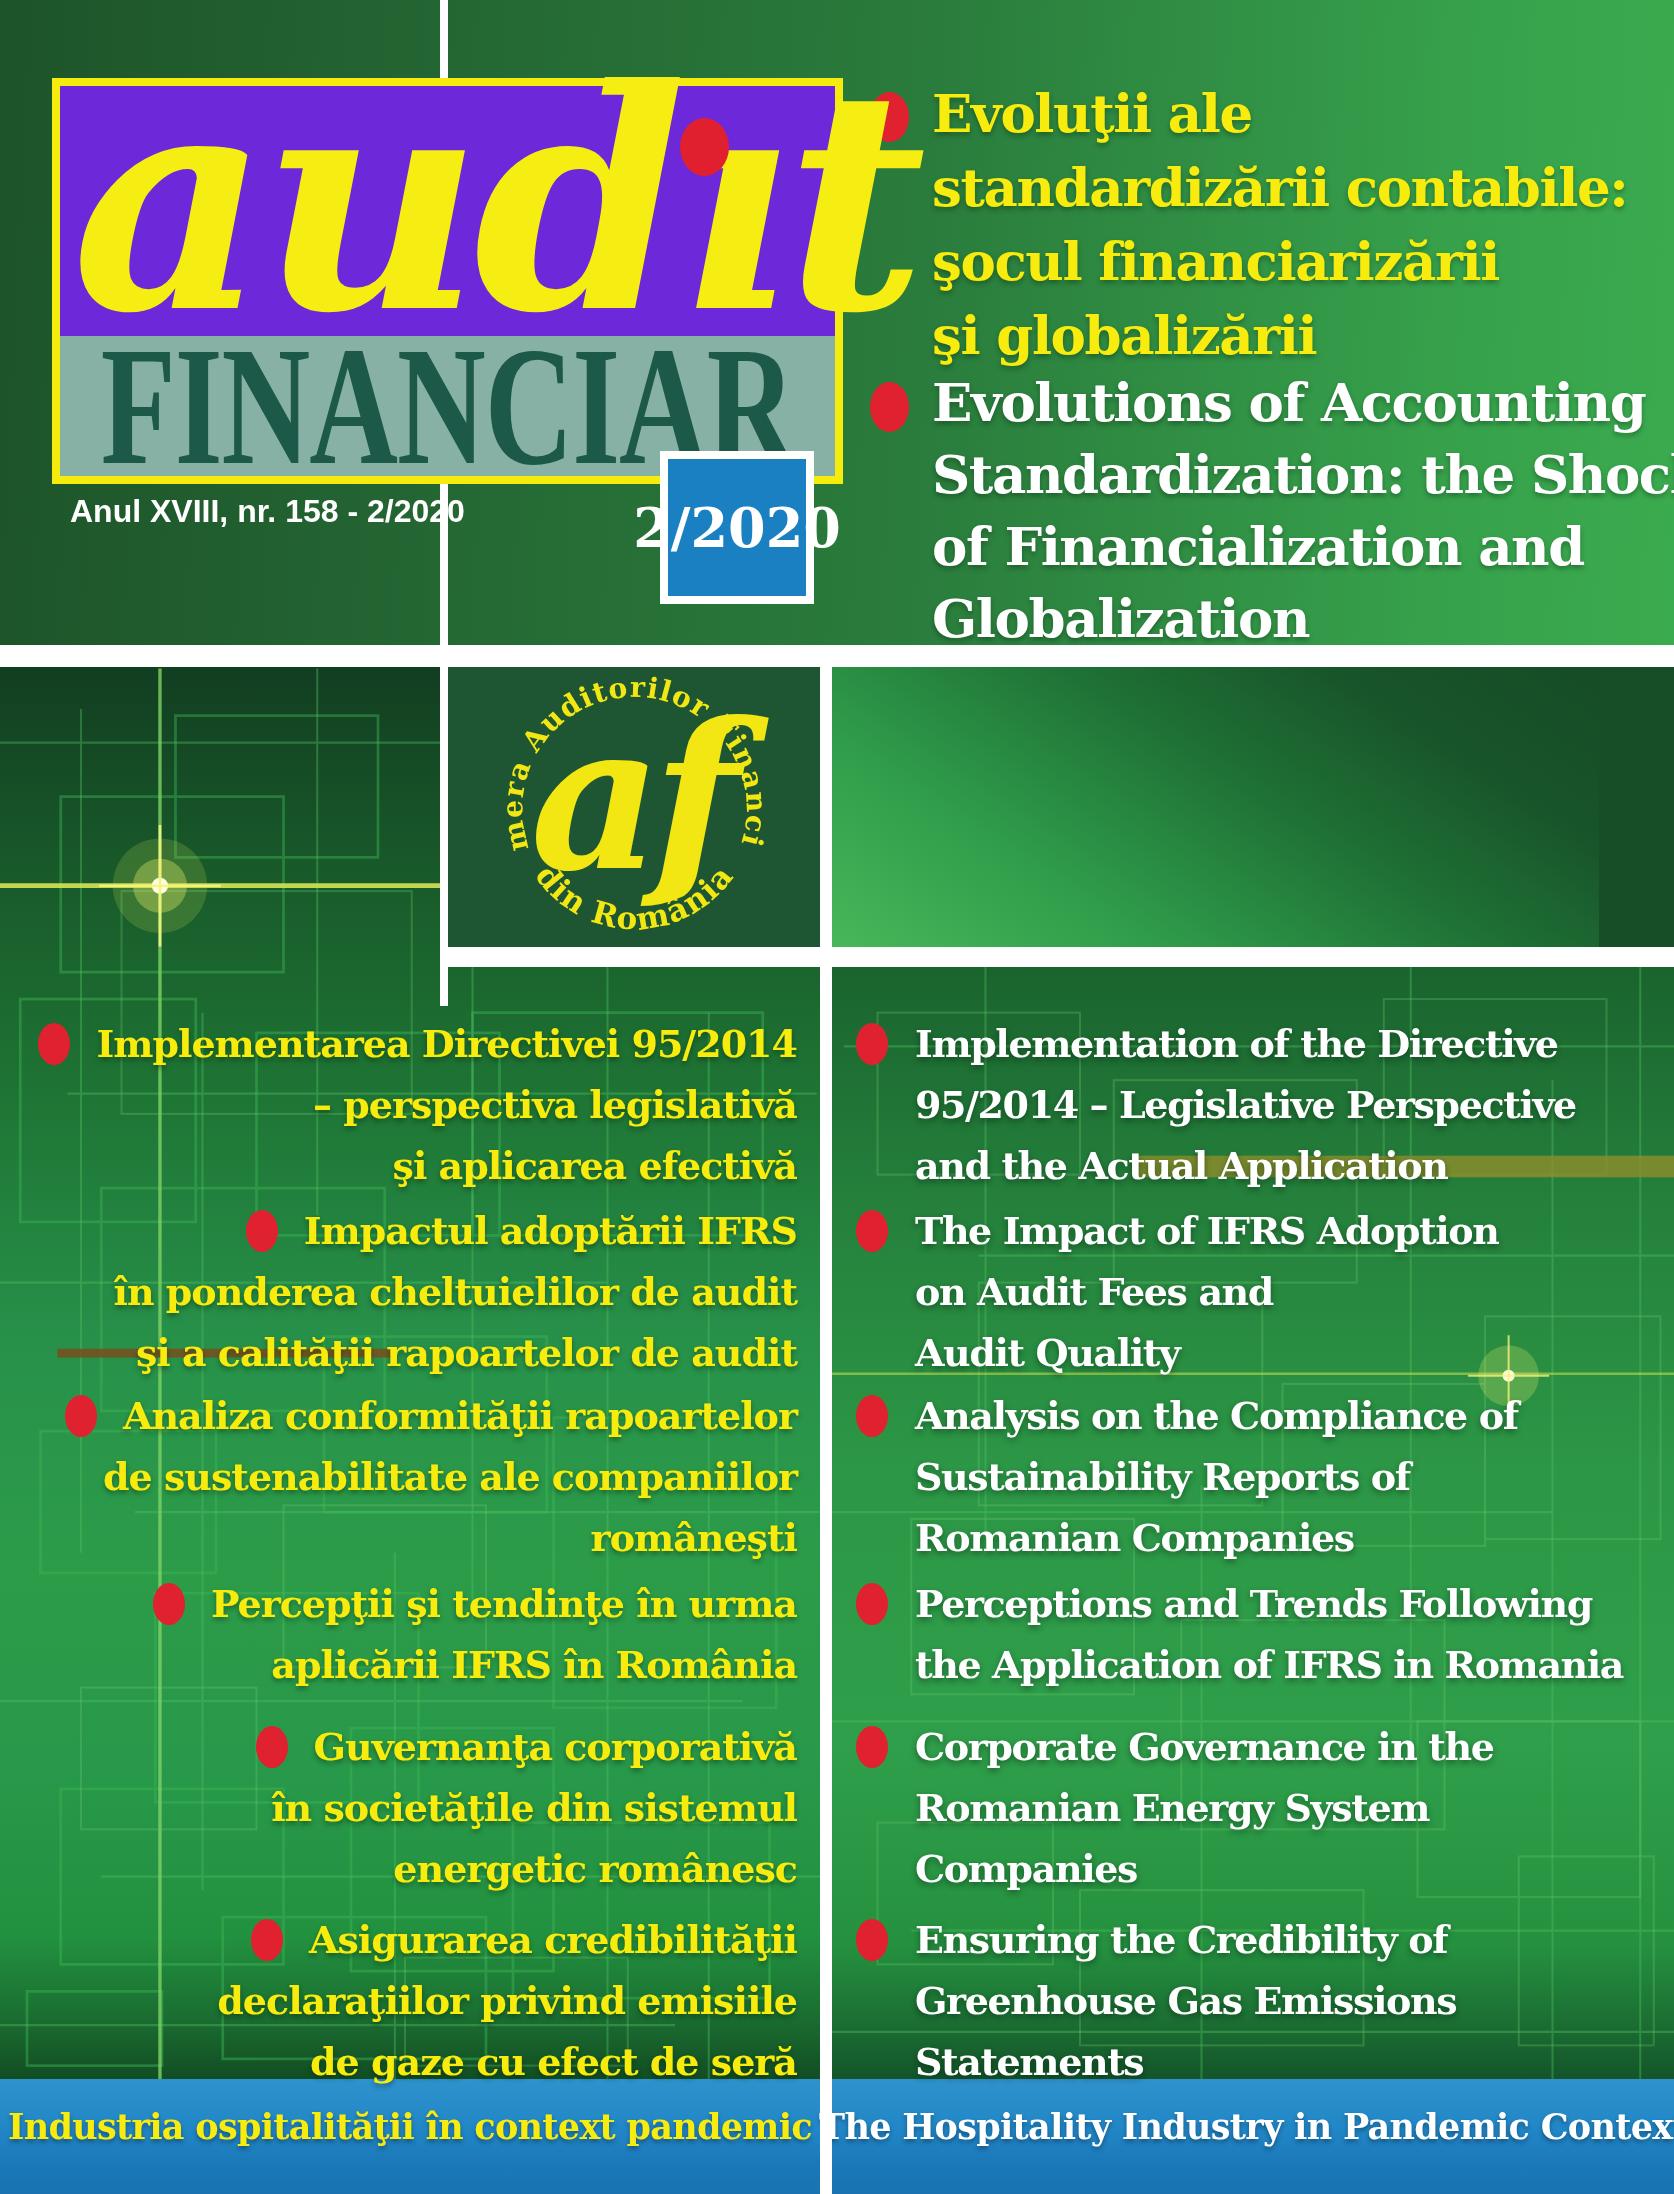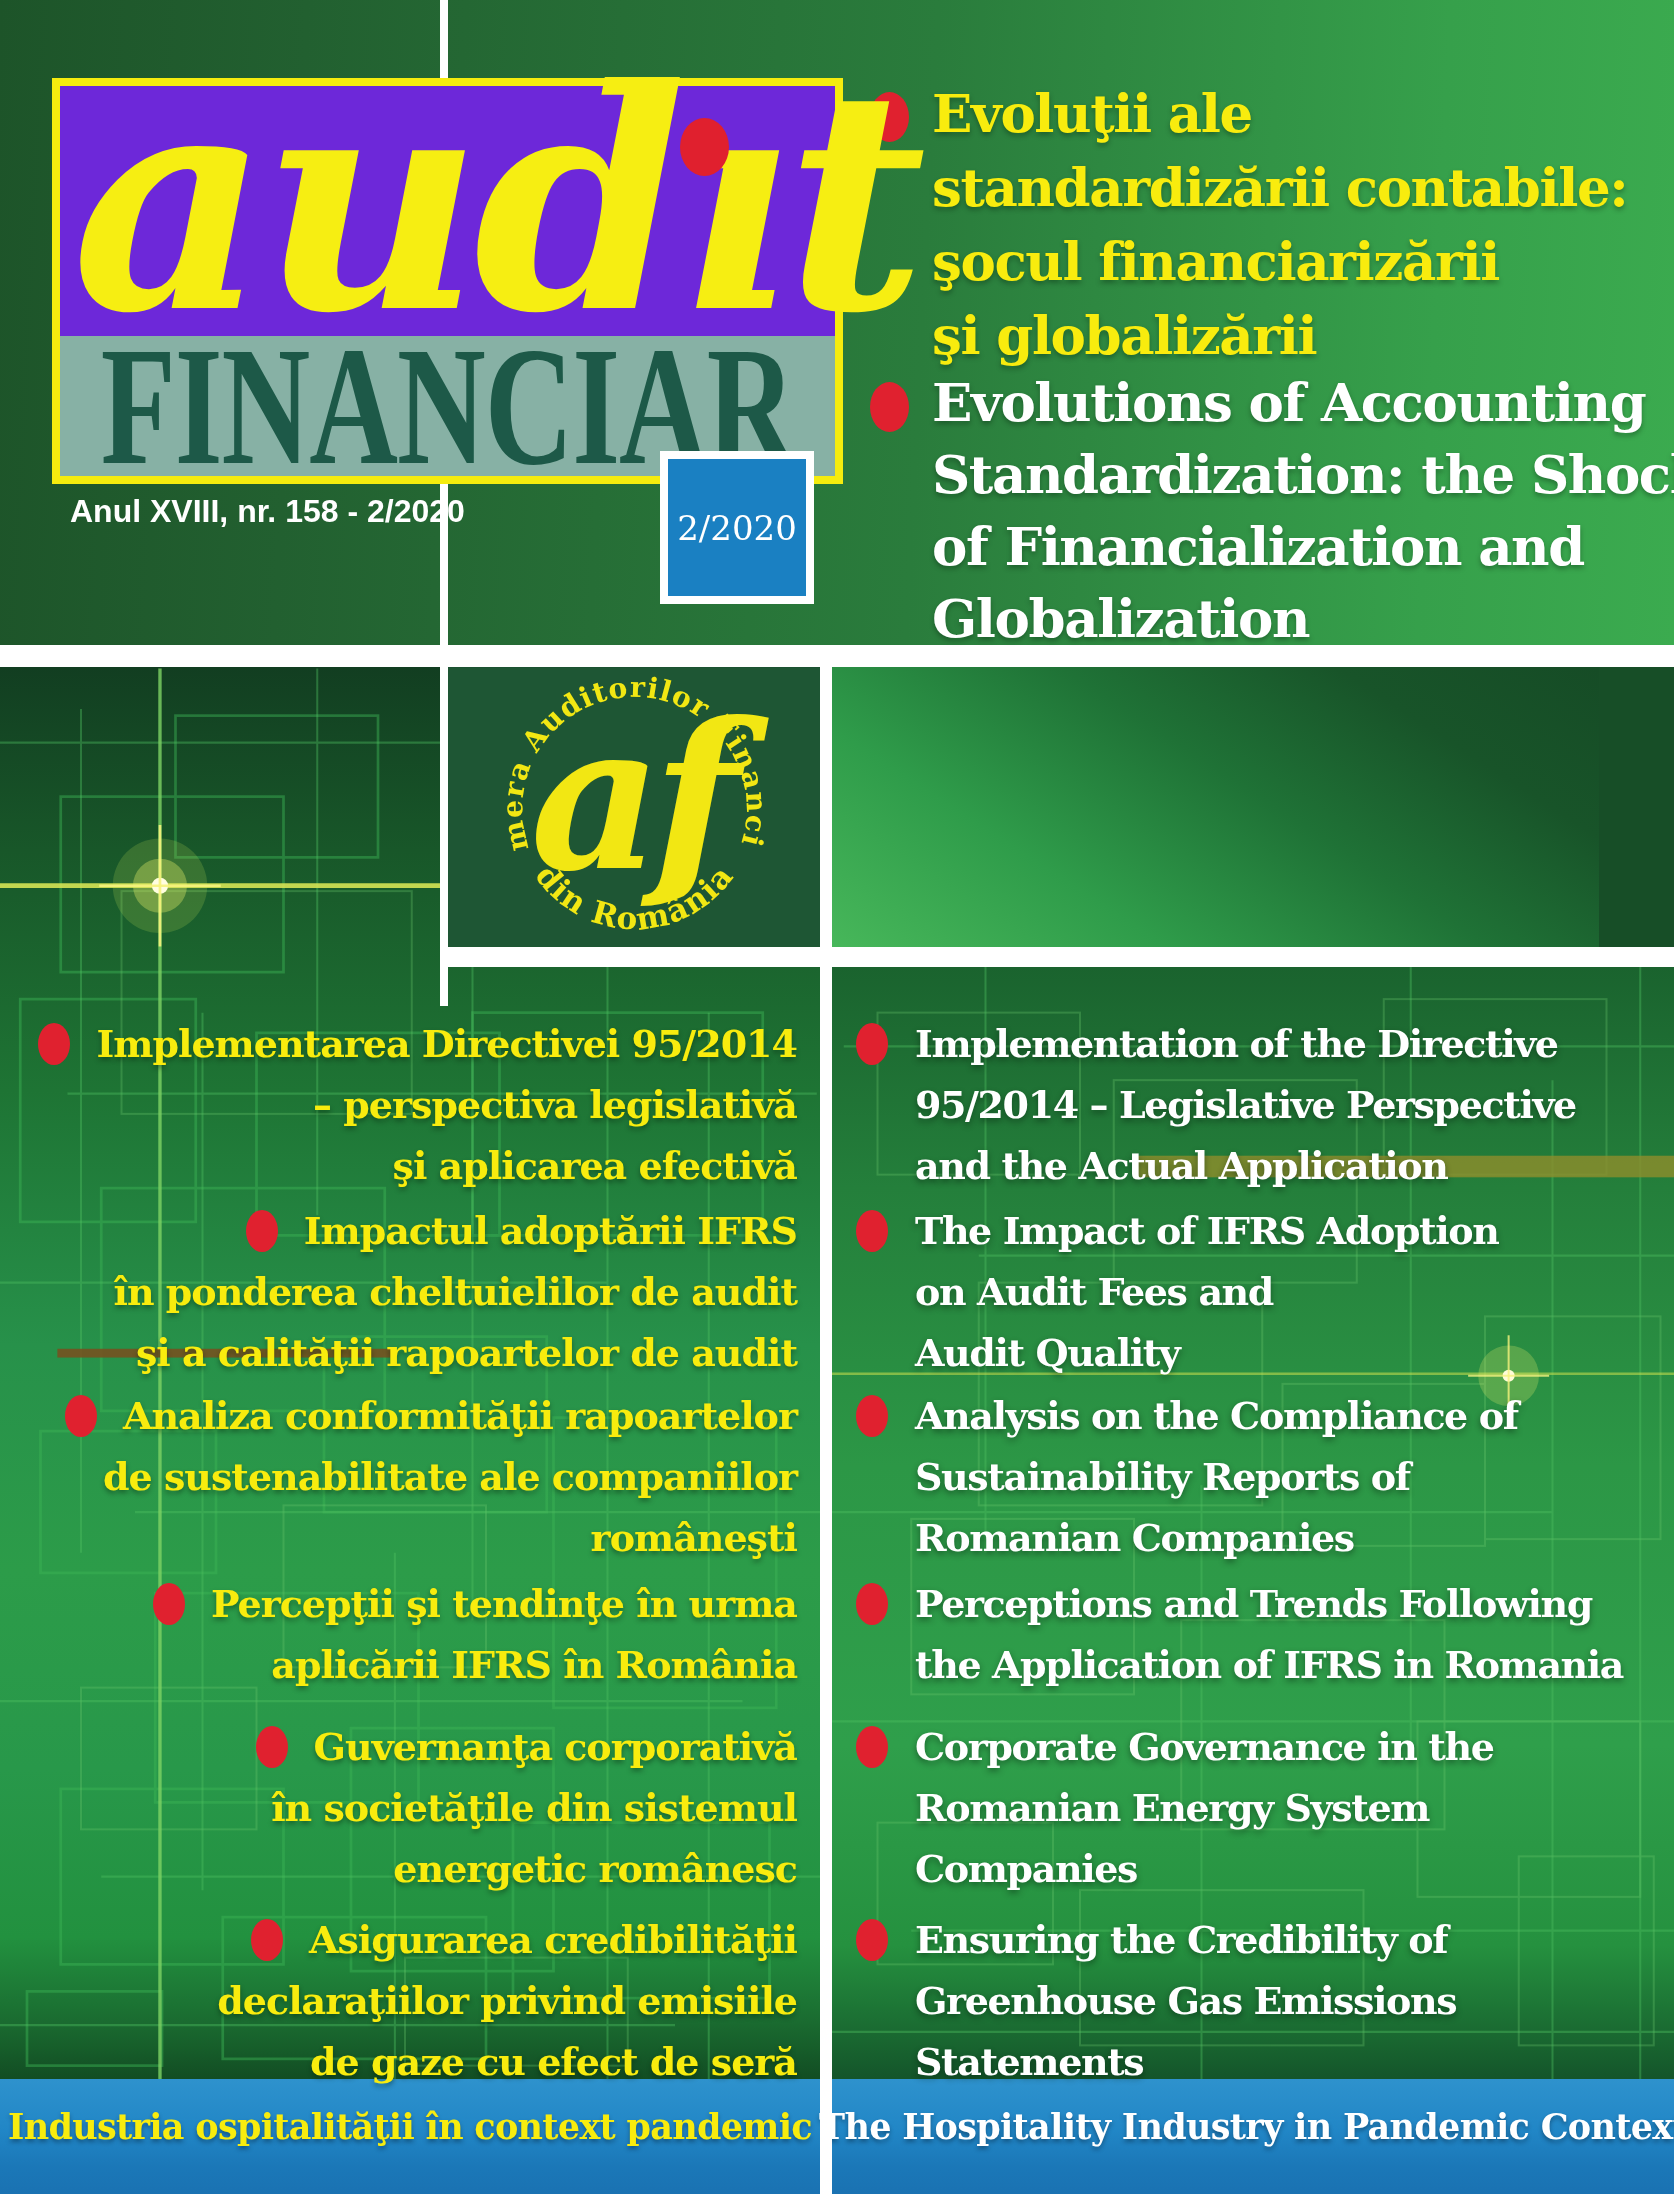--- a/index.html
+++ b/index.html
@@ -27,21 +27,21 @@
   .i-dot{left:620px;top:32px;width:49px;height:58px;background:#e0202e;border-radius:50%;}
   .fin-band{left:0;right:0;bottom:0;height:140px;background:#87b1a5;
     display:flex;align-items:center;justify-content:center;position:absolute;}
   .fin-text{position:static!important;font-family:"Liberation Serif",serif;font-weight:bold;
     font-size:166px;line-height:135px;color:#1d5948;letter-spacing:-1.4px;
     transform:scaleX(.74) scaleY(1.02);white-space:pre;}
   .issue-line{left:54px;top:493px;z-index:3;font-family:"Liberation Sans",sans-serif;
     font-weight:bold;font-size:32px;color:#fff;white-space:pre;margin-left:16px;}
   .badge{left:660px;top:451px;width:154px;height:153px;z-index:5;background:#1a80c2;
     border:8.8px solid #fff;display:flex;align-items:center;justify-content:center;}
-  .badge span{position:static!important;font-weight:normal;font-size:34px;color:#fff;white-space:pre;}
+  .badge span{position:static!important;font-weight:bold;font-size:54px;color:#fff;white-space:pre;}
 
   .bullet{width:39px;height:50px;background:#e0212f;border-radius:50%;}
   .title-ro{left:932px;top:76px;width:740px;z-index:3;font-weight:bold;font-size:53px;
     line-height:74px;letter-spacing:-1.4px;color:#f8ec0e;white-space:pre;text-shadow:0 2.7px 5.4px rgba(0,25,8,.35);}
   .title-en{left:932px;top:366px;width:740px;z-index:3;font-weight:bold;font-size:53px;
     line-height:72px;letter-spacing:-1.4px;color:#fff;white-space:pre;text-shadow:0 2.7px 5.4px rgba(0,25,8,.35);}
   .b-ro{left:870px;top:92px;z-index:3;}
   .b-en{left:870px;top:382px;z-index:3;}
 
   

